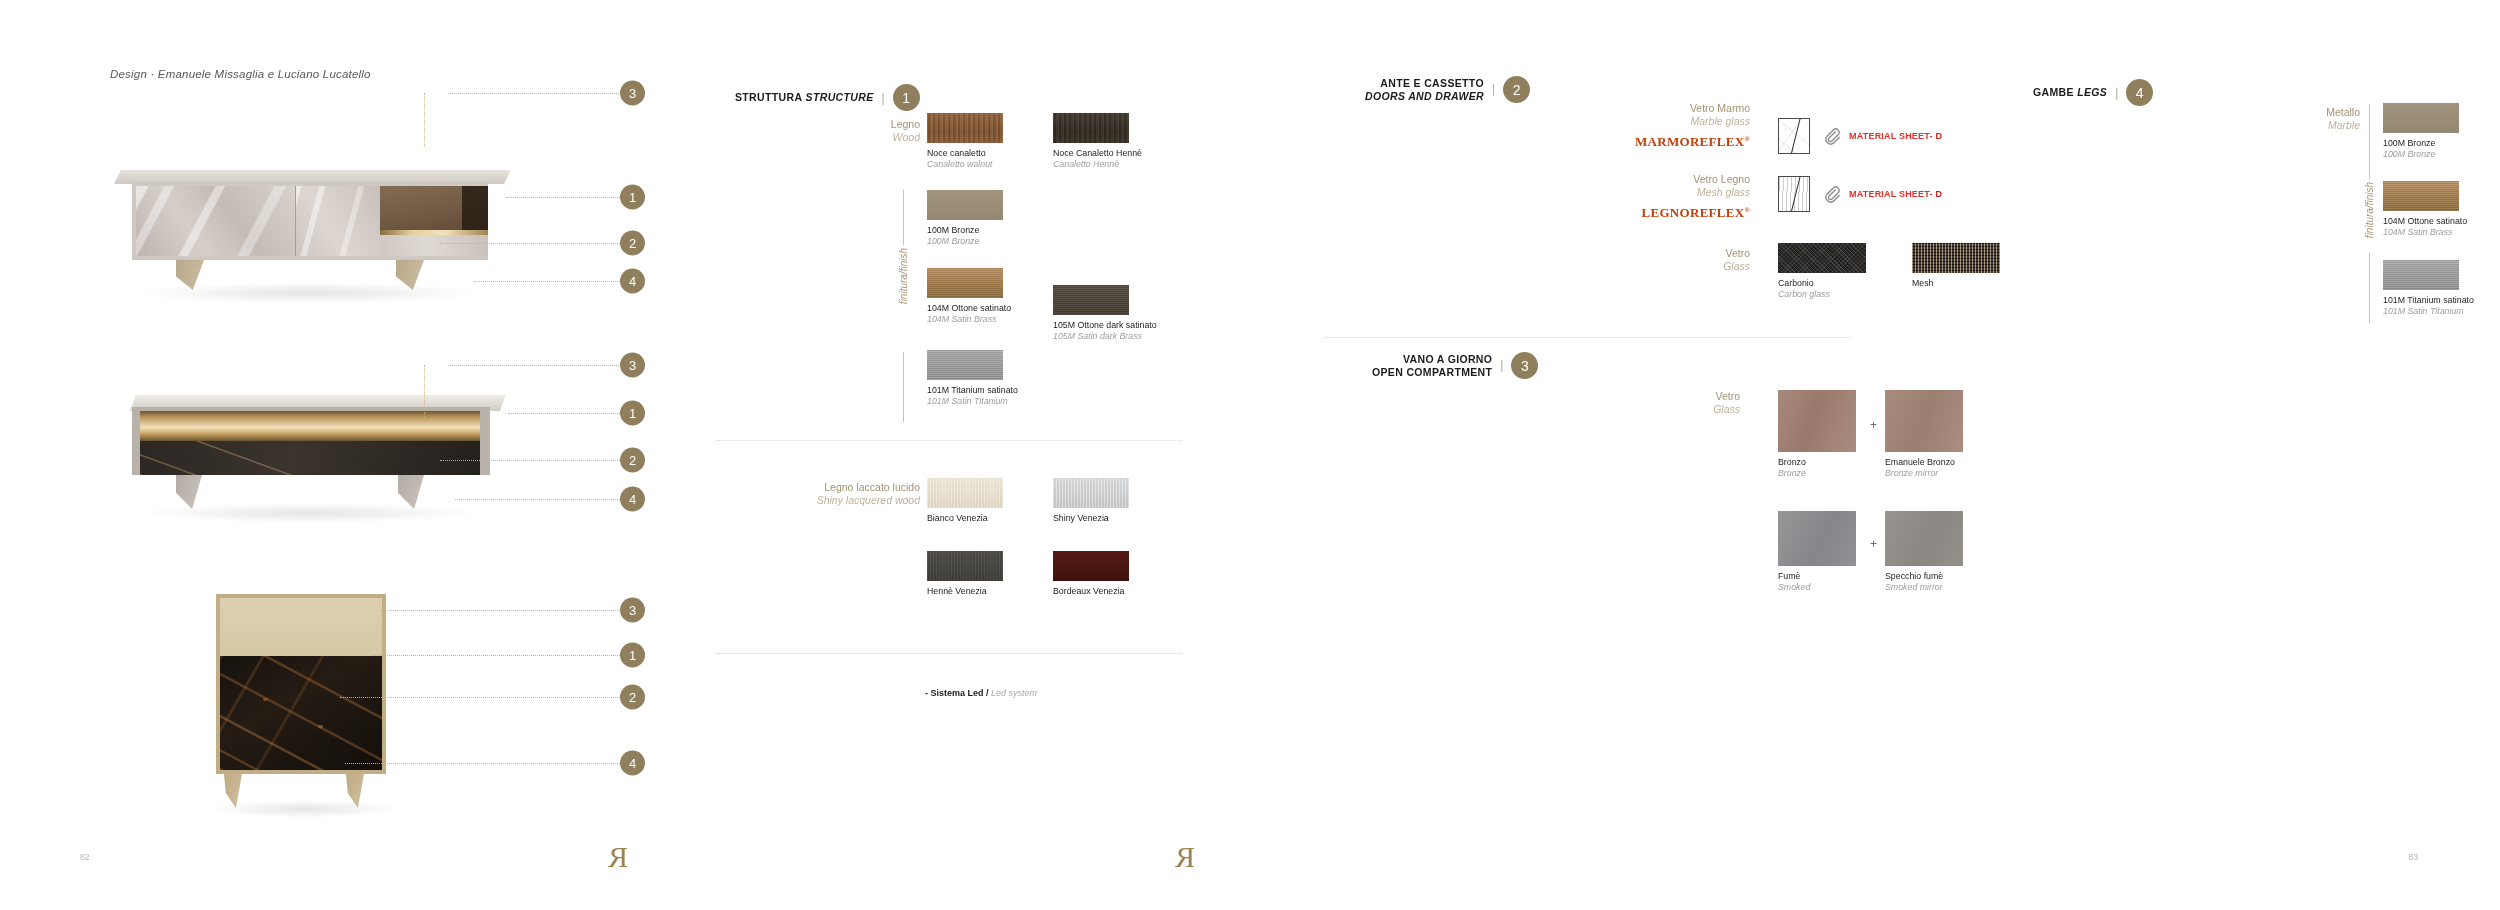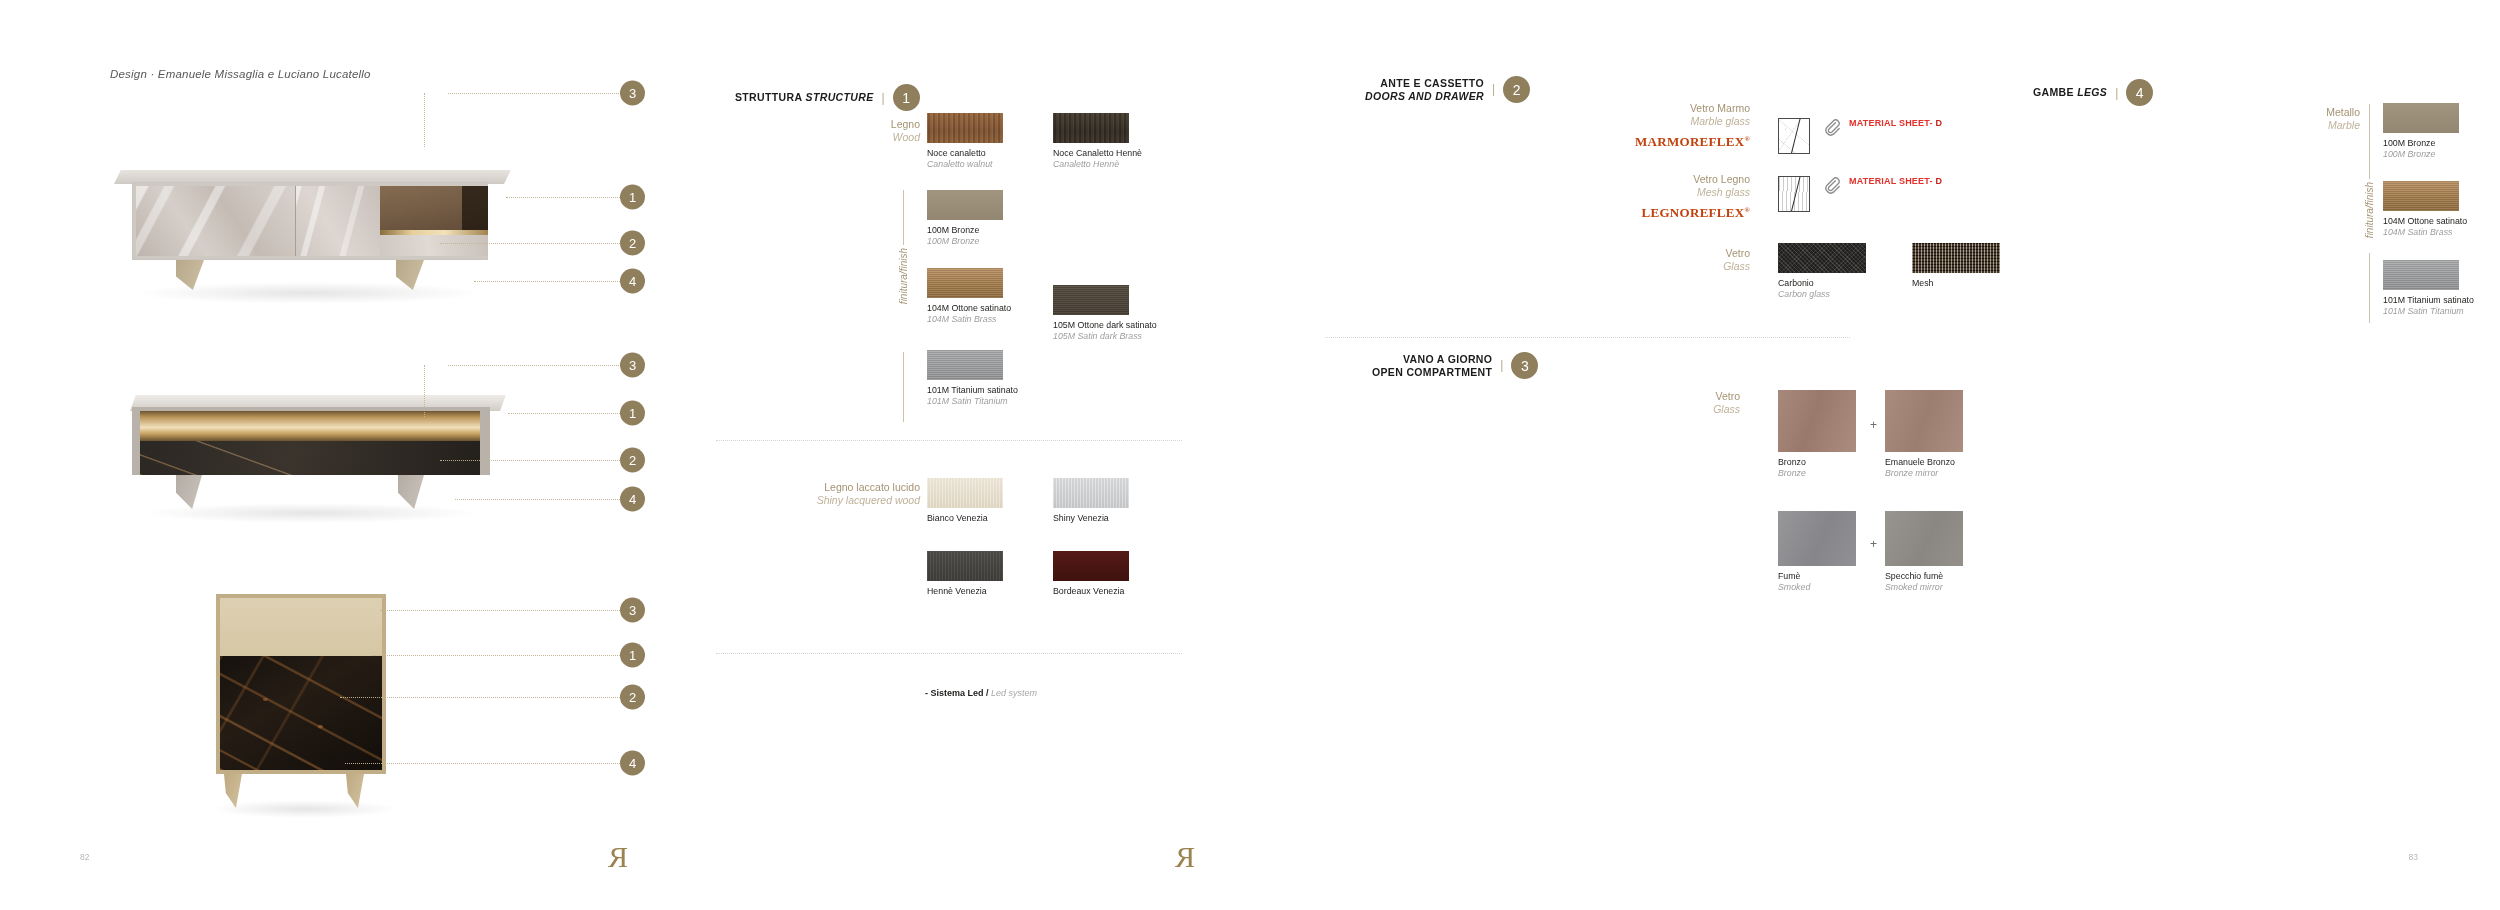--- a/index.html
+++ b/index.html
@@ -161,21 +161,21 @@
   .sw .n2 { font-size:8.8px; color:#9d9d9c; font-style: italic; line-height:11px; white-space:nowrap;}
 
   .vrule { position:absolute; width:1px; background:#ccc2ad; }
   .vlabel {
     position:absolute; font-size:10px; color:#a59372; font-style: italic;
     writing-mode: vertical-rl; transform: rotate(180deg); white-space:nowrap;
   }
   .hr-dot { position:absolute; height:0; border-top:1.4px dotted #d8d5d0; }
 
   
-  .ms-row { position:absolute; display:flex; }
+  .ms-row { position:absolute; display:flex; align-items:center; }
   .ms-thumb {
     width:32px; height:36px; border:1px solid #4a4a4a; background:#fff;
     position:relative; overflow:hidden; flex:none;
   }
   .ms-thumb .slash { position:absolute; left:52%; top:-12%; width:1.4px; height:130%;
     background:#2b2b2b; transform: rotate(14deg); }
   .clip-icon { width:18px; height:18px; flex:none; margin-left:13px; }
   .ms-text { font-size:9px; color:#e2302a; font-weight:600; letter-spacing:.2px; margin-left:8px; white-space:nowrap; }
   .ms-text b { color:#c0211c; }
 

